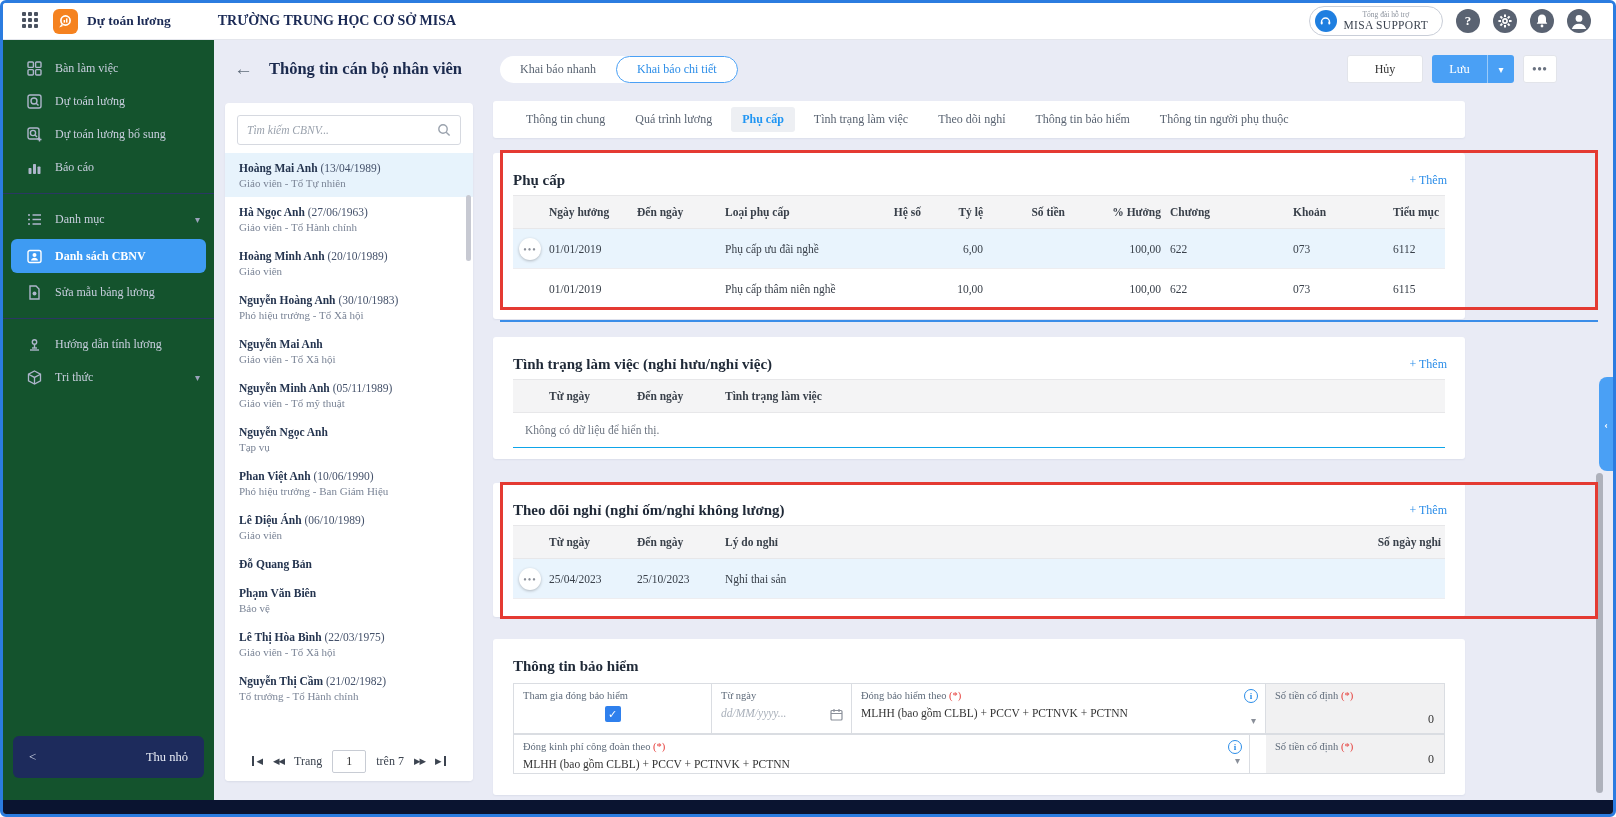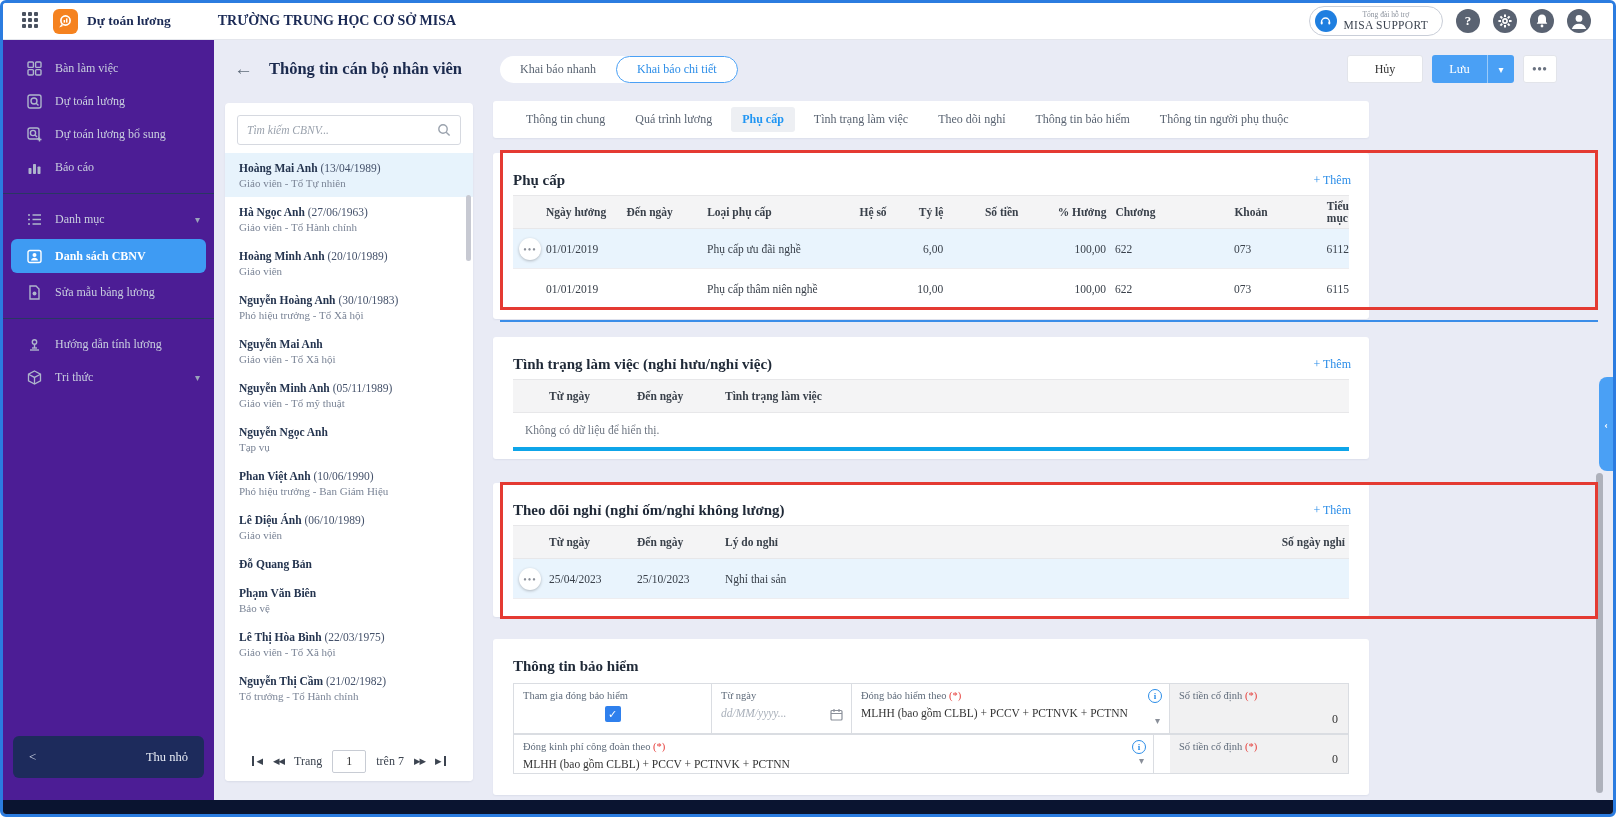--- a/index.html
+++ b/index.html
@@ -16,21 +16,21 @@
   .org-name { font-weight:bold; color:#1b2a55; font-size:14px; margin-left:47px; }
   .topbar-right { margin-left:auto; display:flex; align-items:center; gap:13px; padding-right:22px; }
   .support-pill { display:flex; align-items:center; gap:7px; border:1px solid #c9ced8; border-radius:16px; padding:3px 14px 3px 5px; background:#fff; cursor:pointer; }
   .support-circle { width:22px; height:22px; border-radius:50%; background:#1f7fe0; display:flex; align-items:center; justify-content:center; }
   .support-l1 { font-size:7.5px; color:#8a919c; text-align:center; line-height:8px; }
   .support-l2 { font-size:11.5px; color:#3c4450; letter-spacing:.3px; line-height:13px; }
   .tb-icon { width:24px; height:24px; border-radius:50%; background:#5a6372; color:#fff; display:flex; align-items:center; justify-content:center; font-size:13px; font-weight:bold; cursor:pointer; }
   .tb-icon svg { display:block; }
 
   
-  .sidebar { position:absolute; left:0; top:37px; width:211px; bottom:14px; background:#4c1d95; z-index:20; }
+  .sidebar { position:absolute; left:0; top:37px; width:211px; bottom:14px; background:#14532d; z-index:20; }
   .nav { padding-top:12px; }
   .nav-item { height:33px; display:flex; align-items:center; padding:0 14px 0 23px; color:#c9cfdf; font-size:12px; cursor:pointer; }
   .nav-item .ni-icon { width:16px; height:16px; margin-right:13px; flex:0 0 16px; display:flex; align-items:center; justify-content:center; }
   .nav-item .chev { margin-left:auto; font-size:10px; color:#9aa3ba; }
   .nav-item.selected { background:#3e9bf3; color:#fff; font-weight:bold; border-radius:6px; margin:3px 8px; padding-left:15px; height:34px; }
   .nav-divider { height:1px; background:#2a3763; margin:9px 0; }
   .collapse-bar { position:absolute; left:10px; right:10px; bottom:22px; height:42px; background:#1d2b5c; border-radius:6px; display:flex; align-items:center; padding:0 16px; cursor:pointer; }
   .collapse-bar .cb-ch { color:#cdd4e4; font-size:13px; }
   .collapse-bar .cb-lb { margin-left:auto; color:#e8ecf5; font-size:12.5px; }
   .bottom-strip { position:absolute; left:0; right:0; bottom:0; height:14px; background:#0a1430; z-index:25; }
@@ -63,40 +63,40 @@
   .emp-role { font-size:11px; color:#7a8496; line-height:15px; }
   .emp-scroll { position:absolute; right:2px; top:92px; width:5px; height:66px; background:#c7c9d2; border-radius:3px; }
   .pager { position:absolute; bottom:0; left:0; right:0; height:40px; background:#fff; display:flex; align-items:center; justify-content:center; gap:10px; font-size:12px; color:#3c4450; }
   .pg-btn { font-size:8.5px; color:#3c4450; cursor:pointer; line-height:10px; }
   .pg-first { border-left:2px solid #3c4450; padding-left:2px; }
   .pg-last { border-right:2px solid #3c4450; padding-right:2px; }
   .pg-dbl { letter-spacing:-1px; }
   .pg-input { width:34px; height:23px; border:1px solid #c8ccd4; border-radius:2px; text-align:center; font-size:12px; color:#333; font-family:inherit; }
 
   
-  .card { position:absolute; left:490px; width:876px; background:#fff; border-radius:3px; box-shadow:0 1px 2px rgba(25,35,80,.06); }
+  .card { position:absolute; left:490px; width:972px; background:#fff; border-radius:3px; box-shadow:0 1px 2px rgba(25,35,80,.06); }
   .tabs-card { top:98px; height:37px; display:flex; align-items:center; gap:8px; padding-left:22px; }
   .tab { padding:5px 11px; font-size:12px; color:#5a6472; cursor:pointer; border-radius:3px; white-space:nowrap; }
   .tab.active { color:#2196f3; background:#edeff3; font-weight:bold; }
 
   .sec-title-row { display:flex; align-items:center; padding:12px 18px 0 20px; height:42px; }
   .sec-title { font-size:15px; font-weight:bold; color:#1f2937; }
   .add-link { margin-left:auto; color:#2b8de8; font-size:12px; cursor:pointer; }
 
   .tbl { margin:0 20px; }
   .tbl-head { display:flex; align-items:center; height:34px; background:#f4f4f5; border-top:1px solid #e7e7e9; border-bottom:1px solid #e7e7e9; font-weight:bold; color:#39404a; font-size:11.5px; }
   .tbl-row { display:flex; align-items:center; height:40px; border-bottom:1px solid #ededf0; font-size:11.5px; color:#39404a; position:relative; cursor:pointer; }
   .tbl-row.hl { background:#e9f4fd; }
   .row-menu { position:absolute; left:6px; top:9px; width:22px; height:22px; border-radius:50%; background:#fff; box-shadow:0 1px 3px rgba(0,0,0,.25); color:#8a8f99; font-size:10px; letter-spacing:1px; display:flex; align-items:center; justify-content:center; cursor:pointer; }
   .c-act{ width:36px; } .c-d1{ width:88px; } .c-d2{ width:88px; } .c-type{ width:150px; }
   .c-heso{ width:46px; text-align:right; } .c-tyle{ width:62px; text-align:right; }
   .c-sotien{ width:82px; text-align:right; } .c-huong{ width:96px; text-align:right; }
   .c-chuong{ width:56px; padding-left:9px; } .c-khoan{ width:166px; padding-left:76px; } .c-tieumuc{ flex:1; padding-left:10px; }
   .c-status{ flex:1; } .c-reason{ flex:1; } .c-days{ width:110px; text-align:right; padding-right:4px; }
-  .empty-row { padding:11px 12px; font-size:11.5px; color:#6e7682; border-bottom:4px solid #0ea5e9; }
+  .empty-row { padding:11px 12px; font-size:11.5px; color:#6e7682; border-bottom:1px solid #0ea5e9; }
 
   .sec-phucap { top:150px; height:166px; }
   .sec-tinhtrang { top:334px; height:122px; }
   .sec-theodoi { top:480px; height:134px; }
   .sec-baohiem { top:636px; height:156px; }
 
   
   .ins-grid { margin:2px 20px 0; border:1px solid #dadde2; }
   .ins-r { display:flex; }
   .ins-cell { border-right:1px solid #dadde2; padding:6px 9px 5px; position:relative; }

